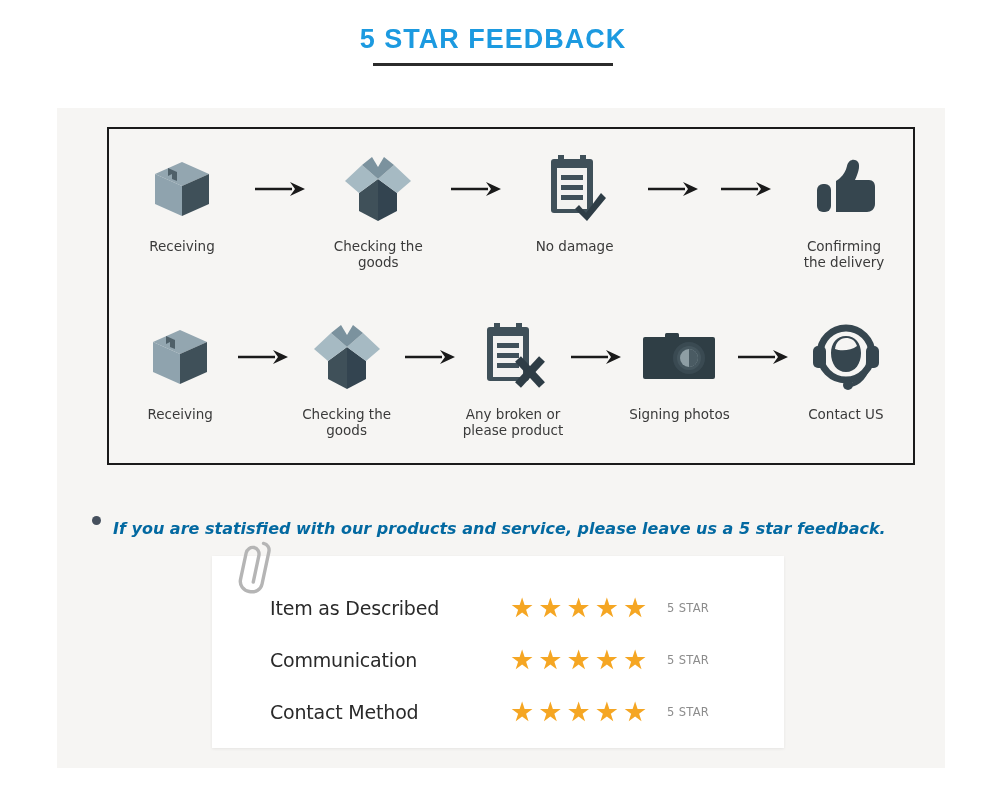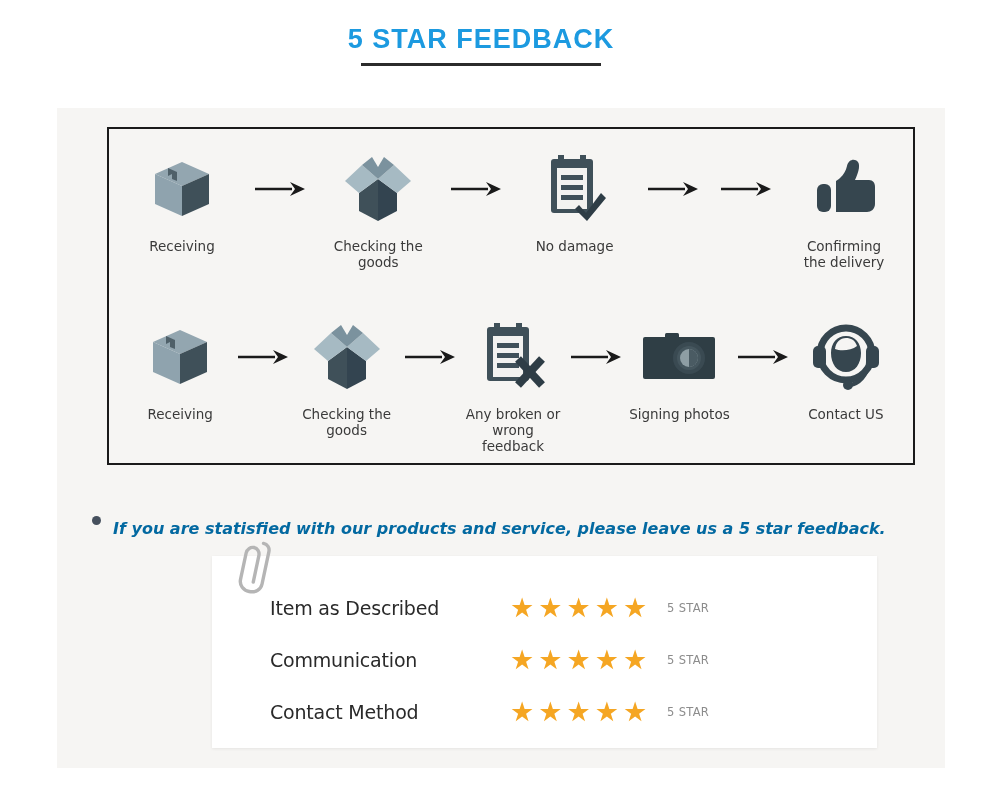--- a/index.html
+++ b/index.html
@@ -11,21 +11,21 @@
     width: 1000px;
     height: 790px;
     font-family: "Liberation Sans", sans-serif;
     overflow: hidden;
     position: relative;
   }
 
   
   .title-wrap {
     position: absolute;
-    left: 4px;
+    left: 16px;
     top: 22px;
     width: 954px;
     text-align: center;
   }
   .title-text {
     display: inline-block;
     font-size: 27px;
     letter-spacing: 1px;
     color: #1c9ae0;
     font-weight: 600;
@@ -129,21 +129,21 @@
     font-family: "DejaVu Sans", sans-serif;
     white-space: nowrap;
     margin-top: 16px;
   }
 
   
   .rating-card {
     position: absolute;
     left: 212px;
     top: 556px;
-    width: 665px;
+    width: 572px;
     height: 192px;
     background: #ffffff;
     box-shadow: 0 1px 3px rgba(0,0,0,0.07);
   }
   .clip {
     position: absolute;
     left: 22px;
     top: -18px;
     width: 40px;
     height: 62px;
@@ -343,21 +343,21 @@
           <rect x="18" y="32" width="22" height="5" fill="#3f5059"></rect>
           <rect x="18" y="42" width="22" height="5" fill="#3f5059"></rect>
           <g stroke="#2e3d46" stroke-width="8" stroke-linecap="butt">
             <line x1="39" y1="38" x2="63" y2="64"></line>
             <line x1="63" y1="38" x2="39" y2="64"></line>
           </g>
         </svg>
       </div>
       <div class="step-label">
         <span>Any broken or</span><br>
-        <span>wrong feedback</span>
+        <span>please product</span>
       </div>
     </div>
 
     <div class="arrow">
       <svg width="52" height="18" viewBox="0 0 52 18">
         <line x1="1" y1="9" x2="38" y2="9" stroke="#1a1a1a" stroke-width="2.4"></line>
         <polygon points="36,2 51,9 36,16 41,9" fill="#1a1a1a"></polygon>
       </svg>
     </div>
 

